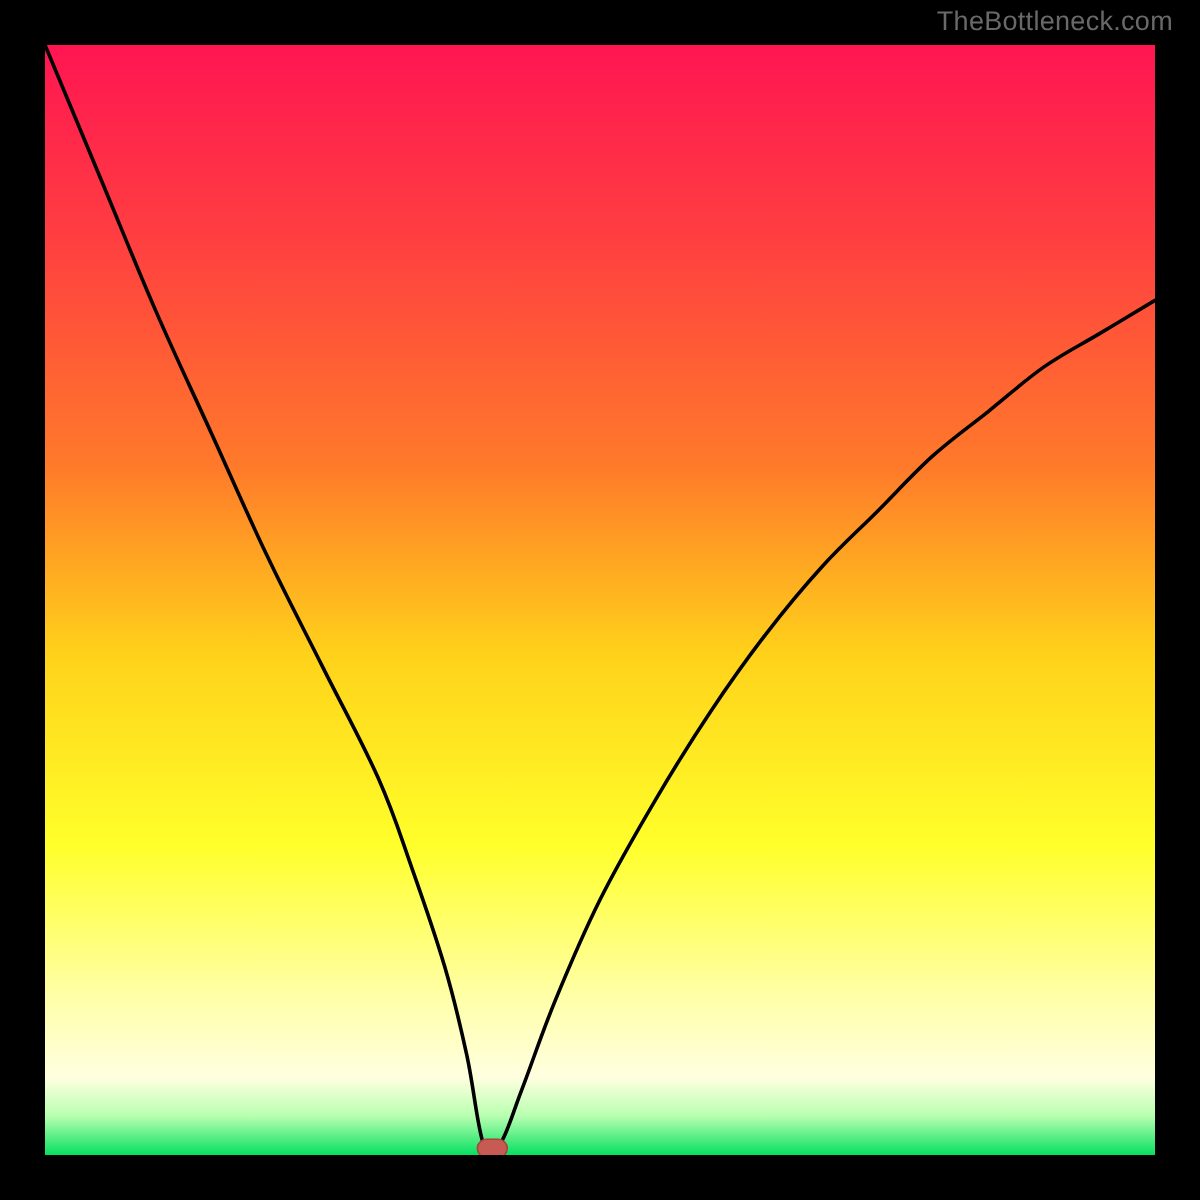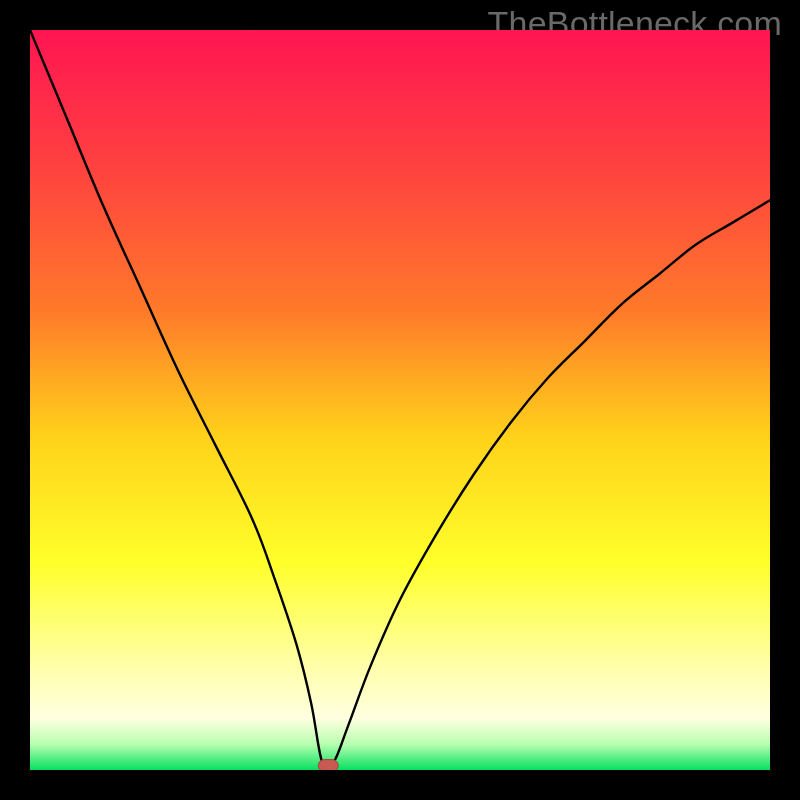--- a/index.html
+++ b/index.html
@@ -8,21 +8,21 @@
     position: relative;
     width: 800px;
     height: 800px;
     background: #000;
   }
   .watermark {
     position: absolute;
     top: 4px;
     right: 18px;
     font-family: Arial, Helvetica, sans-serif;
-    font-size: 34px;
+    font-size: 18px;
     font-weight: 500;
     color: #696969;
     letter-spacing: 0.2px;
   }
   .plot {
     position: absolute;
     left: 30px;
     top: 30px;
     width: 740px;
     height: 740px;

